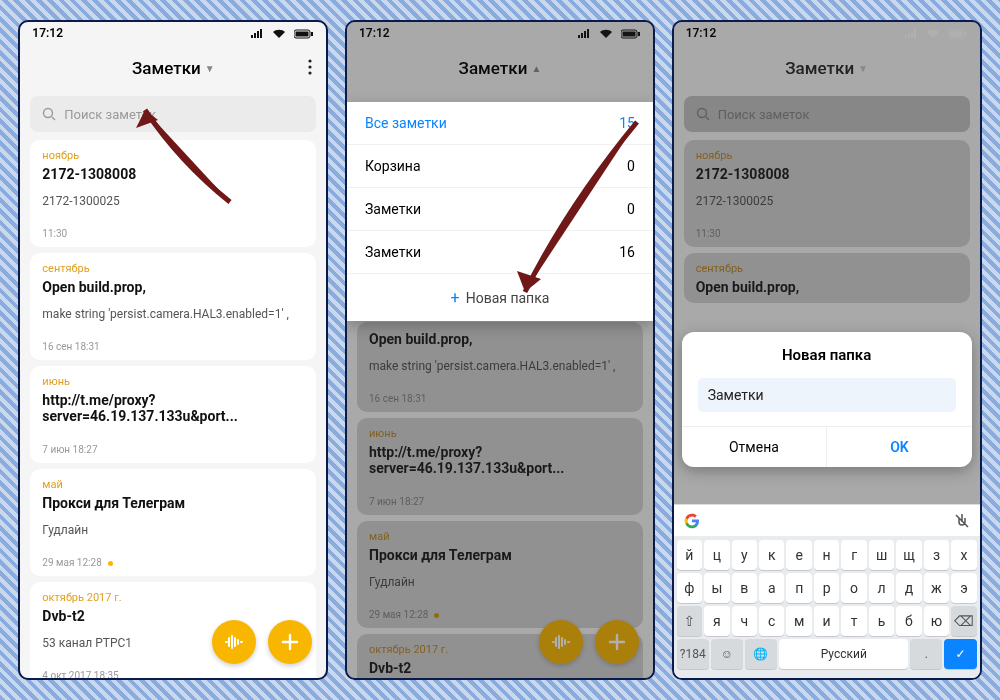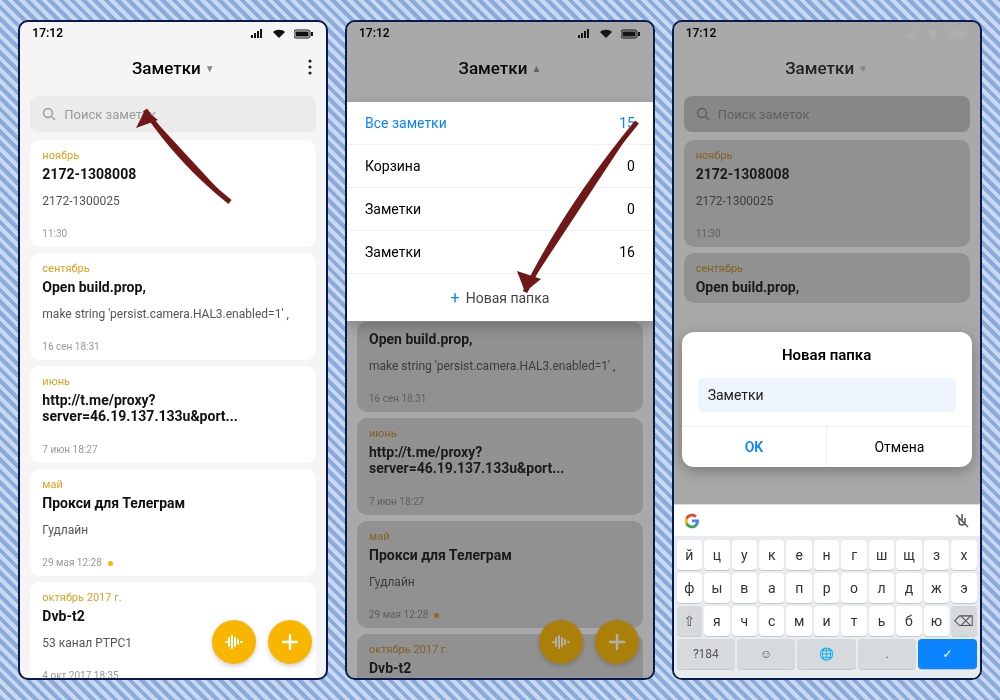--- a/index.html
+++ b/index.html
@@ -272,22 +272,22 @@
   </div>
   <div class="card">
     <div class="month">сентябрь</div>
     <div class="title">Open build.prop,</div>
   </div>
 
   <div class="dialog">
     <h3>Новая папка</h3>
     <div class="field">Заметки</div>
     <div class="btns">
+      <div class="btn">Отмена</div>
       <div class="btn ok">OK</div>
-      <div class="btn">Отмена</div>
     </div>
   </div>
 
   <div class="kb">
     <div class="kb-top">
       <svg class="g-logo" viewBox="0 0 48 48">
           <path fill="#4285F4" d="M45 24c0-1.5-.1-3-.4-4.4H24v8.4h11.8c-.5 2.8-2 5.1-4.3 6.7v5.5h7C42.6 36 45 30.5 45 24z"></path>
           <path fill="#34A853" d="M24 46c5.9 0 10.8-2 14.4-5.3l-7-5.5c-2 1.3-4.5 2.1-7.4 2.1-5.7 0-10.5-3.8-12.2-9H4.6v5.6C8.2 41.4 15.5 46 24 46z"></path>
           <path fill="#FBBC05" d="M11.8 28.3c-.4-1.3-.7-2.7-.7-4.3s.3-3 .7-4.3v-5.6H4.6C3 17.3 2 20.5 2 24s1 6.7 2.6 9.6z"></path>
           <path fill="#EA4335" d="M24 10.7c3.2 0 6.1 1.1 8.3 3.3l6.2-6.2C34.8 3.9 29.9 2 24 2 15.5 2 8.2 6.6 4.6 14.1l7.2 5.6c1.7-5.2 6.5-9 12.2-9z"></path>
@@ -332,19 +332,20 @@
         <div class="key">т</div>
         <div class="key">ь</div>
         <div class="key">б</div>
         <div class="key">ю</div>
         <div class="key fn">⌫</div>
       </div>
     <div class="kb-row kb-bottom" id="kbrB">
         <div class="key fn">?184</div>
         <div class="key fn">☺</div>
         <div class="key fn">🌐</div>
+        <div class="key wide" style="flex: 4 1 0%;">Русский</div>
         <div class="key fn">.</div>
         <div class="key" style="background: rgb(10, 132, 255); color: rgb(255, 255, 255);">✓</div>
       </div>
   </div>
 </div>
 
 <div class="watermark">Mi Comm</div>
 
 </body></html>

